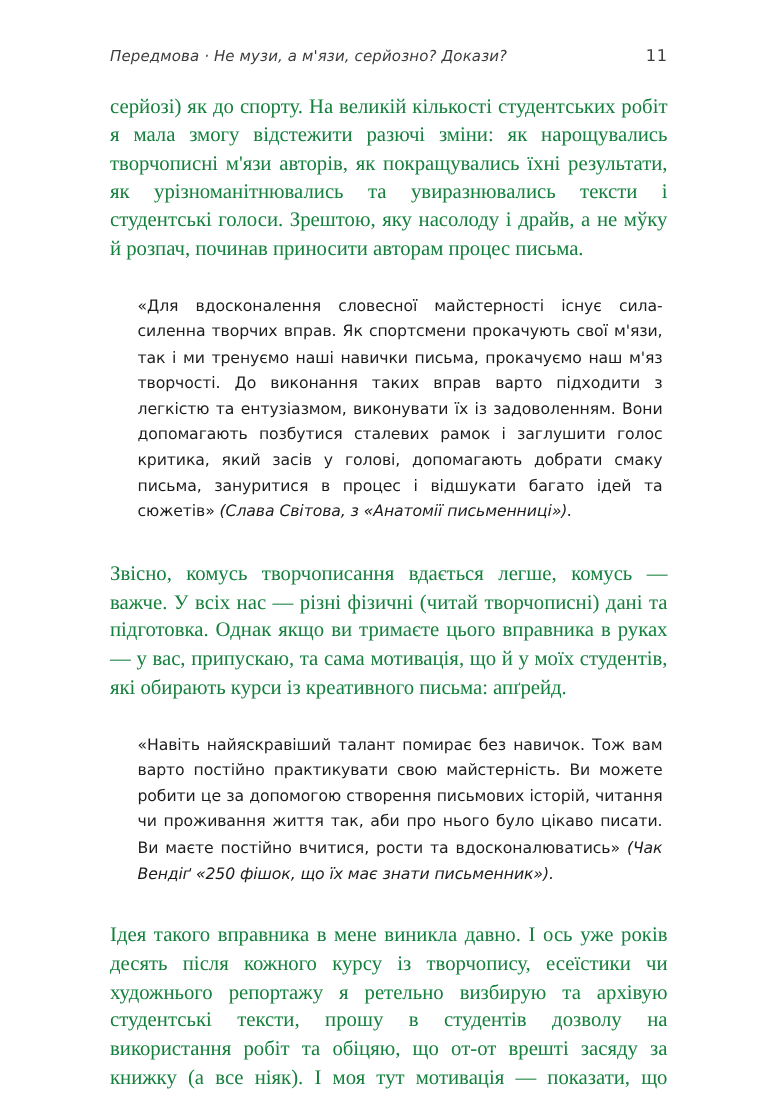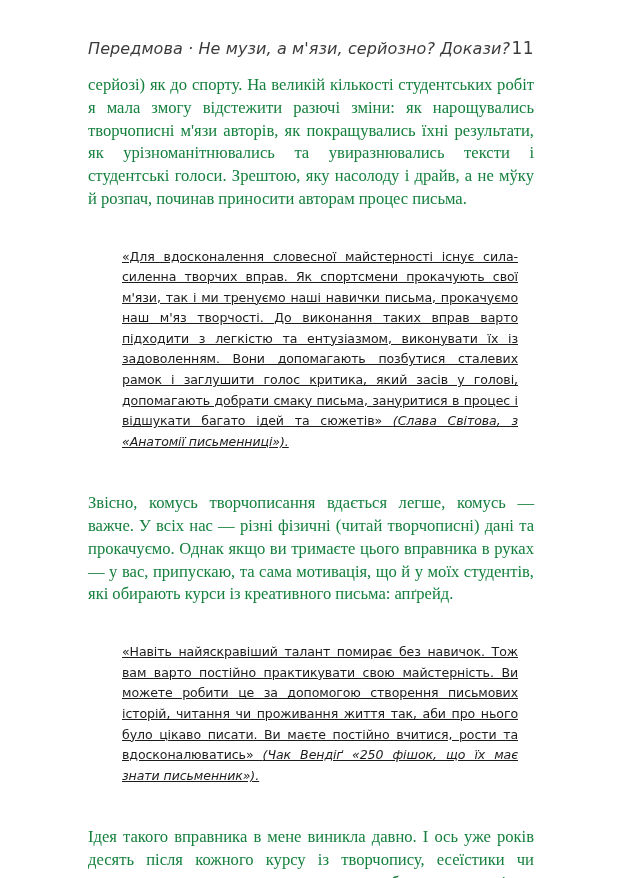--- a/index.html
+++ b/index.html
@@ -32,28 +32,28 @@
     left: 88px;
     width: 446px;
     height: 20px;
     display: flex;
     align-items: baseline;
     justify-content: space-between;
   }
   .running-head-title {
     font-family: "DejaVu Sans", sans-serif;
     font-style: italic;
-    font-size: 16px;
+    font-size: 12px;
     letter-spacing: 0.1px;
     color: #3c3c3c;
     white-space: nowrap;
   }
   .running-head-folio {
     font-family: "DejaVu Sans", sans-serif;
-    font-size: 17px;
+    font-size: 13px;
     color: #3c3c3c;
     letter-spacing: 0.4px;
   }
 
   
   .text-column {
     position: absolute;
     top: 74px;
     left: 88px;
     width: 446px;
@@ -66,31 +66,30 @@
     line-height: 22.75px;
     text-align: justify;
     text-justify: inter-word;
     color: #15803d;
     hyphens: manual;
     word-spacing: -0.1px;
   }
 
   
   blockquote.pull-quote {
-    margin: 12px;
+    margin: 0;
     font-family: "DejaVu Sans", sans-serif;
     font-size: 12.55px;
     line-height: 20.6px;
     text-align: justify;
     text-justify: inter-word;
     color: #1c1c1c;
     padding-left: 22px;
     padding-right: 4px;
     letter-spacing: -0.08px;
-    text-decoration: underline;
   }
   blockquote.pull-quote .attribution {
     font-style: italic;
   }
 
   .gap-par-to-quote { height: 24px; }
   .gap-quote-to-par { height: 28px; }
 </style>
 </head>
 <body>
@@ -107,21 +106,21 @@
     <p class="body-par">серйозі) як до спорту. На великій кількості студентських робіт я мала змогу відстежити разючі зміни: як нарощувались творчописні м'язи авторів, як покращувались їхні результати, як урізноманітнювались та увиразнювались тексти і студентські голоси. Зрештою, яку насолоду і драйв, а не мўку й розпач, починав приносити авторам процес письма.</p>
 
     <div class="gap-par-to-quote"></div>
 
     <blockquote class="pull-quote">
       <span>«Для вдосконалення словесної майстерності існує сила-силенна творчих вправ. Як спортсмени прокачують свої м'язи, так і ми тренуємо наші навички письма, прокачуємо наш м'яз творчості. До виконання таких вправ варто підходити з легкістю та ентузіазмом, виконувати їх із задоволенням. Вони допомагають позбутися сталевих рамок і заглушити голос критика, який засів у голові, допомагають добрати смаку письма, зануритися в процес і відшукати багато ідей та сюжетів» </span><span class="attribution">(Слава Світова, з «Анатомії письменниці»).</span>
     </blockquote>
 
     <div class="gap-quote-to-par"></div>
 
-    <p class="body-par">Звісно, комусь творчописання вдається легше, комусь — важче. У всіх нас — різні фізичні (читай творчописні) дані та прокачуємо. Однак якщо ви тримаєте цього вправника в руках — у вас, припускаю, та сама мотивація, що й у моїх студентів, які обирають курси із креативного письма: апґрейд.</p>
+    <p class="body-par">Звісно, комусь творчописання вдається легше, комусь — важче. У всіх нас — різні фізичні (читай творчописні) дані та підготовка. Однак якщо ви тримаєте цього вправника в руках — у вас, припускаю, та сама мотивація, що й у моїх студентів, які обирають курси із креативного письма: апґрейд.</p>
 
     <div class="gap-par-to-quote"></div>
 
     <blockquote class="pull-quote">
       <span>«Навіть найяскравіший талант помирає без навичок. Тож вам варто постійно практикувати свою майстерність. Ви можете робити це за допомогою створення письмових історій, читання чи проживання життя так, аби про нього було цікаво писати. Ви маєте постійно вчитися, рости та вдосконалюватись» </span><span class="attribution">(Чак Вендіґ «250 фішок, що їх має знати письменник»).</span>
     </blockquote>
 
     <div class="gap-quote-to-par"></div>
 
     <p class="body-par">Ідея такого вправника в мене виникла давно. І ось уже років десять після кожного курсу із творчопису, есеїстики чи художнього репортажу я ретельно визбирую та архівую студентські тексти, прошу в студентів дозволу на використання робіт та обіцяю, що от-от врешті засяду за книжку (а все ніяк). І моя тут мотивація — показати, що принцип «не музи, а м'язи» працює. Ще й як!</p>

